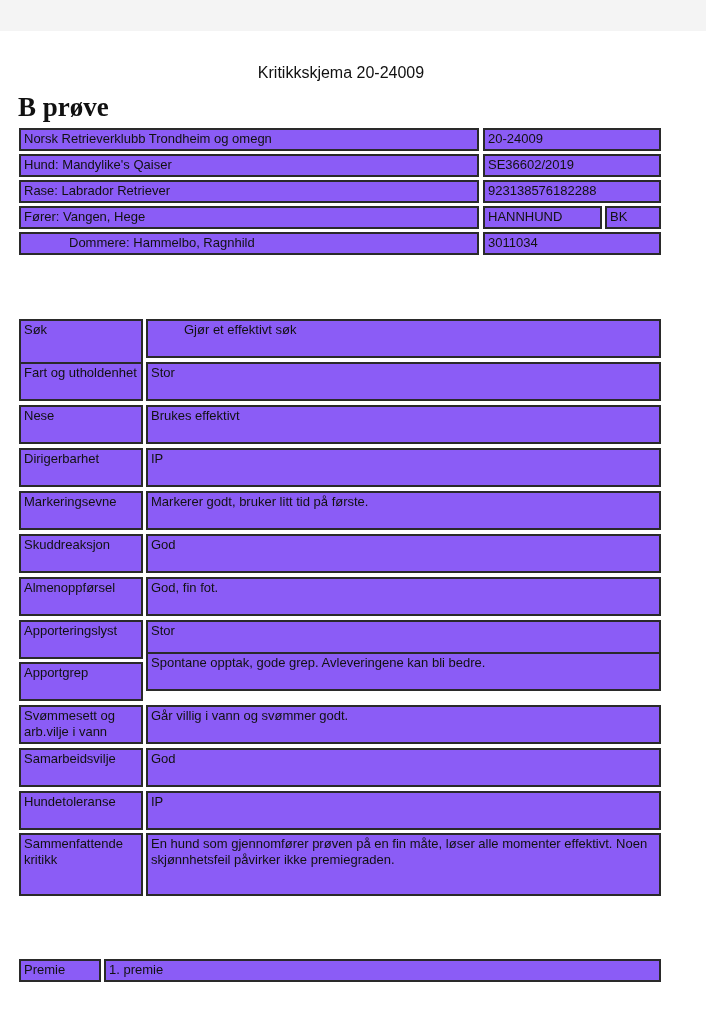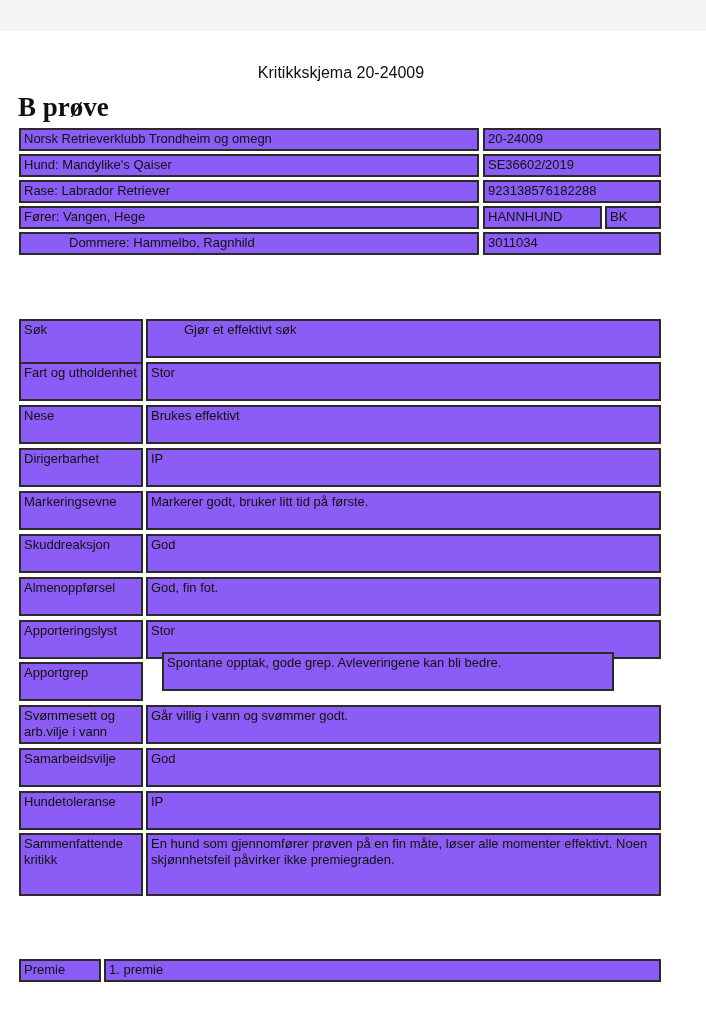--- a/index.html
+++ b/index.html
@@ -64,21 +64,21 @@
   <div>
     <div class="box wrap" style="left:19px;top:577px;width:124px;height:39px;">Almenoppførsel</div>
     <div class="box wrap" style="left:146px;top:577px;width:515px;height:39px;">God, fin fot.</div>
   </div>
   <div>
     <div class="box wrap" style="left:19px;top:620px;width:124px;height:39px;">Apporteringslyst</div>
     <div class="box wrap" style="left:146px;top:620px;width:515px;height:39px;">Stor</div>
   </div>
   <div>
     <div class="box wrap" style="left:19px;top:662px;width:124px;height:39px;">Apportgrep</div>
-    <div class="box wrap" style="left:146px;top:652px;width:452px;height:39px;margin-left:16px;">Spontane opptak, gode grep. Avleveringene kan bli bedre.</div>
+    <div class="box wrap" style="left:146px;top:652px;width:515px;height:39px;">Spontane opptak, gode grep. Avleveringene kan bli bedre.</div>
   </div>
   <div>
     <div class="box wrap" style="left:19px;top:705px;width:124px;height:39px;">Svømmesett og arb.vilje i vann</div>
     <div class="box wrap" style="left:146px;top:705px;width:515px;height:39px;">Går villig i vann og svømmer godt.</div>
   </div>
   <div>
     <div class="box wrap" style="left:19px;top:748px;width:124px;height:39px;">Samarbeidsvilje</div>
     <div class="box wrap" style="left:146px;top:748px;width:515px;height:39px;">God</div>
   </div>
   <div>

